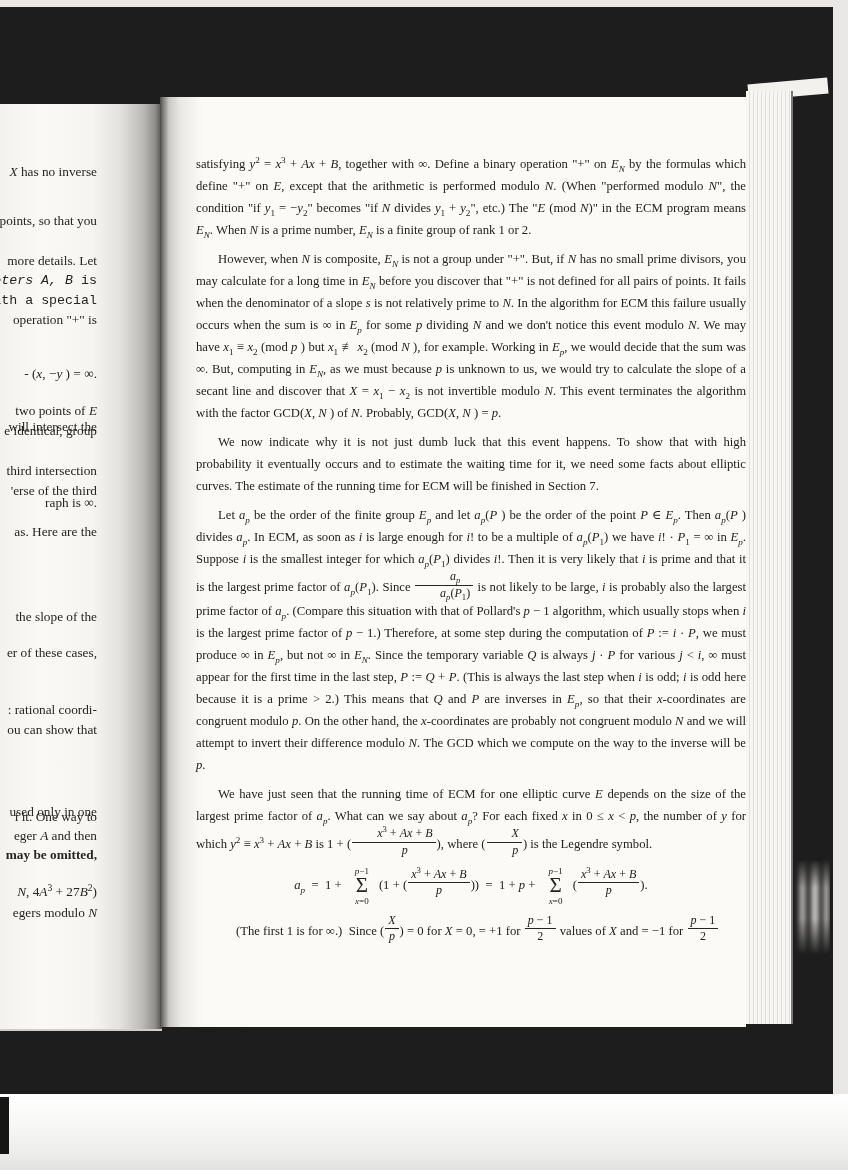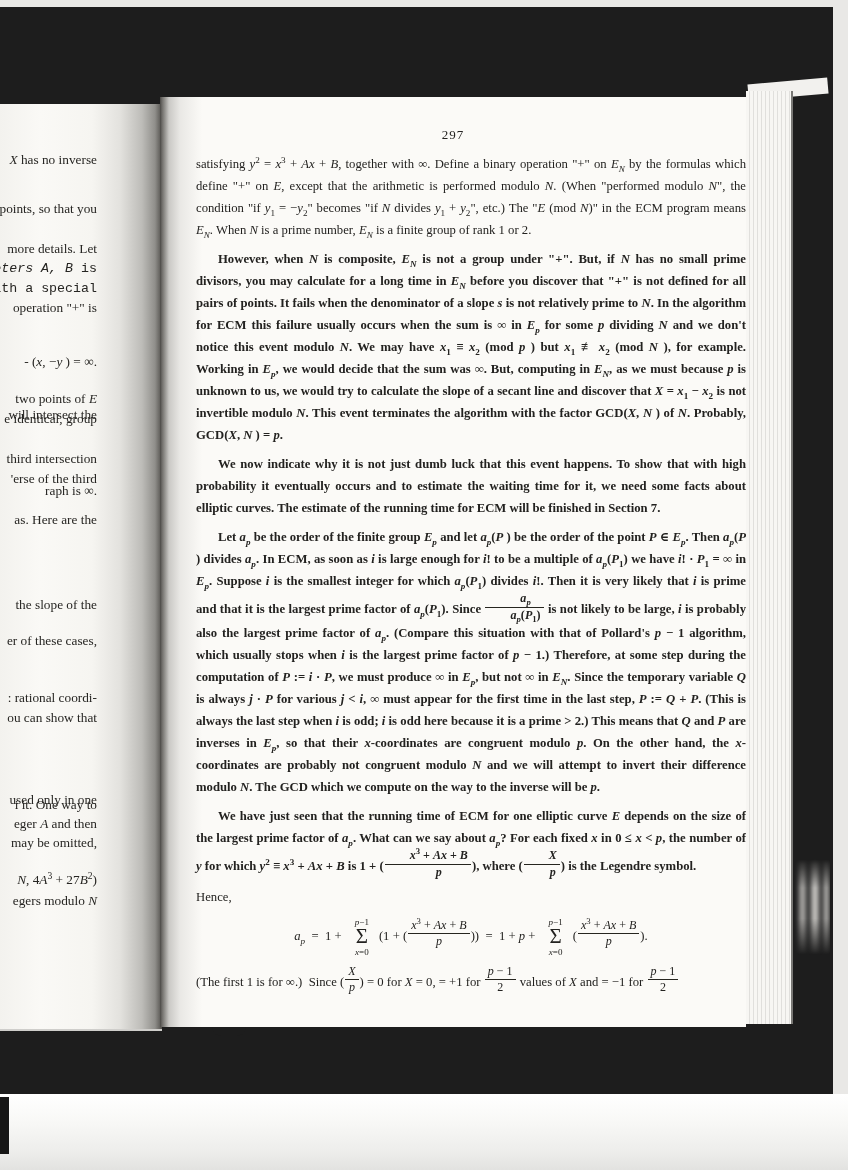--- a/index.html
+++ b/index.html
@@ -8,33 +8,33 @@
   .photo{position:absolute;left:0;top:7px;width:833px;height:1087px;background:#1d1d1d;overflow:hidden;}
   .bottom-strip{position:absolute;left:0;top:1094px;width:848px;height:76px;
         background:linear-gradient(180deg,#ffffff 0px,#f8f8f6 28px,#ededeb 58px,#e2e2e0 76px);}
   .left-bar{position:absolute;left:0;top:1097px;width:9px;height:57px;background:#161616;}
 
   
   .left-page{position:absolute;left:0;top:97px;width:162px;height:925px;
         background:linear-gradient(90deg,#f3f2ee 0px,#faf9f6 40px,#f6f5f1 92px,#e3e2de 120px,#bdbcb8 142px,#908f8b 155px,#514f4b 162px);
         border-bottom:2px solid #cfcecb;}
   .left-fragments{position:absolute;left:0;top:0;width:162px;height:1087px;}
-  .fragment-line{position:absolute;right:65px;white-space:nowrap;font-size:13.3px;color:#262522;}
+  .fragment-line{position:absolute;right:65px;white-space:nowrap;font-size:13.3px;color:#262522;margin-top:12px;}
 
   
   .right-page{position:absolute;left:160px;top:90px;width:586px;height:930px;background:#fbfaf7;overflow:hidden;}
   .right-gutter-shadow{position:absolute;left:0;top:0;width:42px;height:100%;
         background:linear-gradient(90deg,#4a4845 0px,#6e6c68 2px,rgba(110,108,104,0.35) 9px,rgba(130,128,124,0.15) 20px,rgba(0,0,0,0) 42px);}
   .page-number{position:absolute;left:0;top:30px;width:100%;text-align:center;font-size:13px;letter-spacing:1px;}
   .body{position:absolute;left:36px;top:56px;width:550px;font-size:12.7px;line-height:22px;text-align:justify;}
   .para{margin:0;}
   .paras .para + .para{margin-top:7px;}
-  .para.indent{text-indent:22px;font-weight:bold;}
+  .para.indent{text-indent:22px;}
   .equation{margin:9px 0 4px 0;text-align:center;line-height:1;}
-  .closing{margin-top:7px;text-align:justify;}
+  .closing{margin-top:7px;text-align:justify;margin-left:40px;}
 
   i{font-style:italic;}
   sup{font-size:0.72em;line-height:0;vertical-align:super;}
   sub{font-size:0.72em;line-height:0;vertical-align:sub;}
   .frac{display:inline-block;vertical-align:-38%;text-align:center;line-height:1.12;font-size:0.95em;margin:0 1px;}
   .frac .num{display:block;padding:0 3px 1px 3px;border-bottom:1px solid #26251f;}
   .frac .den{display:block;padding:1px 3px 0 3px;}
   .sum{display:inline-block;vertical-align:middle;text-align:center;line-height:1;margin:0 10px;}
   .sum-top,.sum-bot{display:block;font-size:9px;line-height:1.15;}
   .sigma{display:block;font-size:21px;line-height:0.95;}
@@ -73,36 +73,34 @@
         <div class="fragment-line" style="top: 464px;">'erse of the third</div>
         <div class="fragment-line" style="top: 476px;">raph is ∞.</div>
         <div class="fragment-line" style="top: 505px;">as.  Here are the</div>
         <div class="fragment-line" style="top: 590px;">the slope of the</div>
         <div class="fragment-line" style="top: 626px;">er of these cases,</div>
         <div class="fragment-line" style="top: 683px;">: rational coordi-</div>
         <div class="fragment-line" style="top: 703px;">ou can show that</div>
         <div class="fragment-line" style="top: 785px;">used only in one</div>
         <div class="fragment-line" style="top: 790px;">i it.  One way to</div>
         <div class="fragment-line" style="top: 809px;">eger <i>A</i> and then</div>
-        <div class="fragment-line" style="top: 828px;">may be omitted,</div>
+        <div class="fragment-line" style="top: 828px; font-weight: bold;">may be omitted,</div>
         <div class="fragment-line" style="top: 865px;"><i>N</i>, 4<i>A</i><sup>3</sup> + 27<i>B</i><sup>2</sup>)</div>
         <div class="fragment-line" style="top: 886px;">egers modulo <i>N</i></div>
       </div>
 
     <div class="right-page">
       <div class="right-gutter-shadow"></div>
-      <div class="page-number">297</div>
       <div class="body">
         <div class="paras">
             <div class="para">satisfying <i>y</i><sup>2</sup> = <i>x</i><sup>3</sup> + <i>Ax</i> + <i>B</i>, together with ∞.  Define a binary operation "+" on <i>E<sub>N</sub></i> by the formulas which define "+" on <i>E</i>, except that the arithmetic is performed modulo <i>N</i>.  (When "performed modulo <i>N</i>", the condition "if <i>y</i><sub>1</sub> = −<i>y</i><sub>2</sub>" becomes "if <i>N</i> divides <i>y</i><sub>1</sub> + <i>y</i><sub>2</sub>", etc.)  The "<i>E</i> (mod <i>N</i>)" in the ECM program means <i>E<sub>N</sub></i>.  When <i>N</i> is a prime number, <i>E<sub>N</sub></i> is a finite group of rank 1 or 2.</div>
             <div class="para indent">However, when <i>N</i> is composite, <i>E<sub>N</sub></i> is not a group under "+".  But, if <i>N</i> has no small prime divisors, you may calculate for a long time in <i>E<sub>N</sub></i> before you discover that "+" is not defined for all pairs of points.  It fails when the denominator of a slope <i>s</i> is not relatively prime to <i>N</i>.  In the algorithm for ECM this failure usually occurs when the sum is ∞ in <i>E<sub>p</sub></i> for some <i>p</i> dividing <i>N</i> and we don't notice this event modulo <i>N</i>.  We may have <i>x</i><sub>1</sub> ≡ <i>x</i><sub>2</sub> (mod <i>p</i> ) but <i>x</i><sub>1</sub> ≢ <i>x</i><sub>2</sub> (mod <i>N</i> ), for example.  Working in <i>E<sub>p</sub></i>, we would decide that the sum was ∞.  But, computing in <i>E<sub>N</sub></i>, as we must because <i>p</i> is unknown to us, we would try to calculate the slope of a secant line and discover that <i>X</i> = <i>x</i><sub>1</sub> − <i>x</i><sub>2</sub> is not invertible modulo <i>N</i>.  This event terminates the algorithm with the factor GCD(<i>X</i>, <i>N</i> ) of <i>N</i>.  Probably, GCD(<i>X</i>, <i>N</i> ) = <i>p</i>.</div>
             <div class="para indent">We now indicate why it is not just dumb luck that this event happens.  To show that with high probability it eventually occurs and to estimate the waiting time for it, we need some facts about elliptic curves.  The estimate of the running time for ECM will be finished in Section 7.</div>
             <div class="para indent">Let <i>a<sub>p</sub></i> be the order of the finite group <i>E<sub>p</sub></i> and let <i>a<sub>p</sub></i>(<i>P</i> ) be the order of the point <i>P</i> ∈ <i>E<sub>p</sub></i>.  Then <i>a<sub>p</sub></i>(<i>P</i> ) divides <i>a<sub>p</sub></i>.  In ECM, as soon as <i>i</i> is large enough for <i>i</i>! to be a multiple of <i>a<sub>p</sub></i>(<i>P</i><sub>1</sub>) we have <i>i</i>! · <i>P</i><sub>1</sub> = ∞ in <i>E<sub>p</sub></i>.  Suppose <i>i</i> is the smallest integer for which <i>a<sub>p</sub></i>(<i>P</i><sub>1</sub>) divides <i>i</i>!.  Then it is very likely that <i>i</i> is prime and that it is the largest prime factor of <i>a<sub>p</sub></i>(<i>P</i><sub>1</sub>).  Since <span class="frac"><span class="num"><i>a<sub>p</sub></i></span><span class="den"><i>a<sub>p</sub></i>(<i>P</i><sub>1</sub>)</span></span> is not likely to be large, <i>i</i> is probably also the largest prime factor of <i>a<sub>p</sub></i>.  (Compare this situation with that of Pollard's <i>p</i> − 1 algorithm, which usually stops when <i>i</i> is the largest prime factor of <i>p</i> − 1.)  Therefore, at some step during the computation of <i>P</i> := <i>i</i> · <i>P</i>, we must produce ∞ in <i>E<sub>p</sub></i>, but not ∞ in <i>E<sub>N</sub></i>.  Since the temporary variable <i>Q</i> is always <i>j</i> · <i>P</i> for various <i>j</i> &lt; <i>i</i>, ∞ must appear for the first time in the last step, <i>P</i> := <i>Q</i> + <i>P</i>.  (This is always the last step when <i>i</i> is odd; <i>i</i> is odd here because it is a prime &gt; 2.)  This means that <i>Q</i> and <i>P</i> are inverses in <i>E<sub>p</sub></i>, so that their <i>x</i>-coordinates are congruent modulo <i>p</i>.  On the other hand, the <i>x</i>-coordinates are probably not congruent modulo <i>N</i> and we will attempt to invert their difference modulo <i>N</i>.  The GCD which we compute on the way to the inverse will be <i>p</i>.</div>
             <div class="para indent">We have just seen that the running time of ECM for one elliptic curve <i>E</i> depends on the size of the largest prime factor of <i>a<sub>p</sub></i>.  What can we say about <i>a<sub>p</sub></i>?  For each fixed <i>x</i> in 0 ≤ <i>x</i> &lt; <i>p</i>, the number of <i>y</i> for which <i>y</i><sup>2</sup> ≡ <i>x</i><sup>3</sup> + <i>Ax</i> + <i>B</i> is 1 + (<span class="frac"><span class="num"><i>x</i><sup>3</sup> + <i>Ax</i> + <i>B</i></span><span class="den"><i>p</i></span></span>), where (<span class="frac"><span class="num"><i>X</i></span><span class="den"><i>p</i></span></span>) is the Legendre symbol.</div>
-            <div class="para">Hence,</div>
           </div>
         <div class="equation"><i>a<sub>p</sub></i>&nbsp; =&nbsp; 1 + <span class="sum"><span class="sum-top"><i>p</i>−1</span><span class="sigma">Σ</span><span class="sum-bot"><i>x</i>=0</span></span>(1 + (<span class="frac"><span class="num"><i>x</i><sup>3</sup> + <i>Ax</i> + <i>B</i></span><span class="den"><i>p</i></span></span>))&nbsp; =&nbsp; 1 + <i>p</i> + <span class="sum"><span class="sum-top"><i>p</i>−1</span><span class="sigma">Σ</span><span class="sum-bot"><i>x</i>=0</span></span>(<span class="frac"><span class="num"><i>x</i><sup>3</sup> + <i>Ax</i> + <i>B</i></span><span class="den"><i>p</i></span></span>).</div>
         <div class="closing">(The first 1 is for ∞.)&nbsp; Since (<span class="frac"><span class="num"><i>X</i></span><span class="den"><i>p</i></span></span>) = 0 for <i>X</i> = 0, = +1 for <span class="frac"><span class="num"><i>p</i> − 1</span><span class="den">2</span></span> values of <i>X</i> and = −1 for <span class="frac"><span class="num"><i>p</i> − 1</span><span class="den">2</span></span></div>
       </div>
     </div>
 
     <div class="fore-top"></div>
     <div class="fore-edge"></div>
     <div class="streaks"></div>
     <div class="notch"></div>

